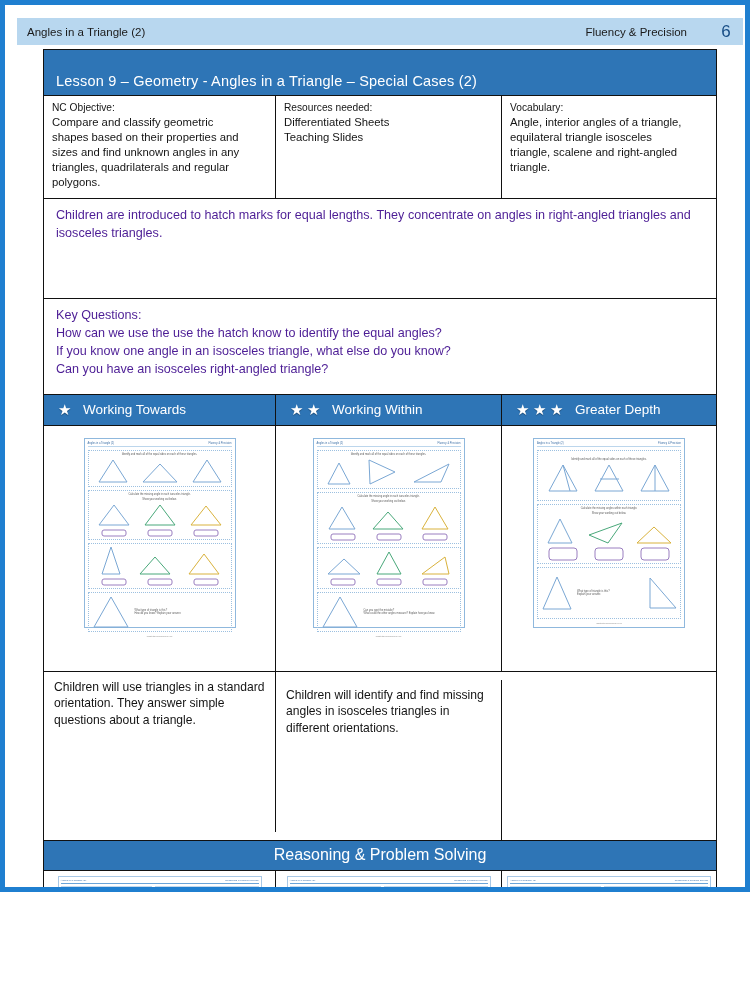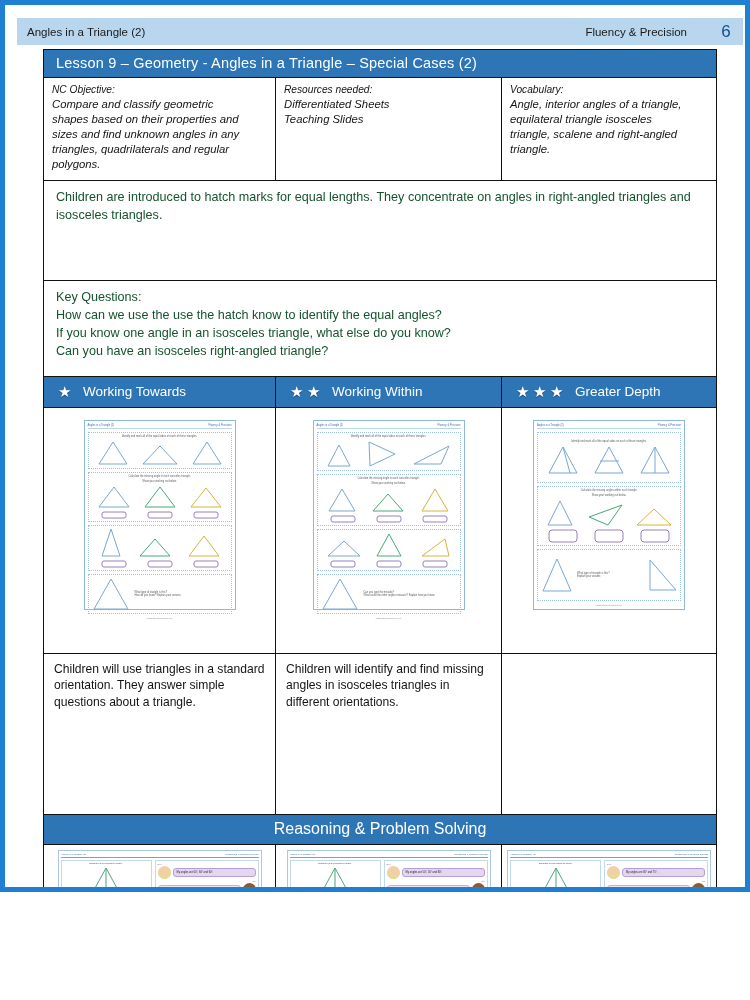--- a/index.html
+++ b/index.html
@@ -38,47 +38,46 @@
     width: 674px; height: 910px;
     border: 1.4px solid #111;
     display: flex; flex-direction: column;
   }
 
   
   .lesson-bar {
     background: #2e75b6;
     color: #ffffff;
     font-size: 14.5px;
-    padding: 5px 0 6px 12px;
+    padding: 23px 0 6px 12px;
     border-bottom: 1.4px solid #111;
     letter-spacing: .2px;
   }
 
   
   .info-row { display: flex; border-bottom: 1.4px solid #111; }
   .info-cell {
     padding: 5px 24px 8px 8px;
     font-size: 11.3px;
     line-height: 1.32;
     color: #141414;
     min-height: 88px;
-    font-style: italic;
   }
   .info-cell.c1 { width: 232px; border-right: 1.2px solid #111; }
   .info-cell.c2 { width: 226px; border-right: 1.2px solid #111; }
   .info-cell.c3 { flex: 1; }
   .info-label { font-size: 10.2px; display: block; margin-bottom: 1px; }
   .info-line { display: block; }
 
   
   .block {
     padding: 8px 10px 8px 12px;
     font-size: 12.6px;
     line-height: 1.42;
-    color: #14532d;
+    color: #4c1d95;
     border-bottom: 1.4px solid #111;
   }
   .block.overview { min-height: 100px; }
   .block.keyq { min-height: 96px; }
   .block p { margin: 0; }
 
   
   .diff-head { display: flex; border-bottom: 1.4px solid #111; }
   .diff-head-cell {
     background: #2e75b6;
@@ -136,21 +135,21 @@
   
   .desc-row { display: flex; border-bottom: 1.4px solid #111; }
   .desc-cell {
     padding: 7px 8px 9px 10px;
     font-size: 12.1px;
     line-height: 1.36;
     color: #141414;
     height: 160px;
   }
   .desc-cell.e1 { width: 232px; border-right: 1.2px solid #111; }
-  .desc-cell.e2 { width: 226px; border-right: 1.2px solid #111; }
+  .desc-cell.e2 { width: 226px; border-right: 1.2px solid #111; margin-top: 8px; }
   .desc-cell.e3 { flex: 1; }
 
   
   .reason-bar {
     background: #2e75b6;
     color: #ffffff;
     text-align: center;
     font-size: 16px;
     padding: 5px 0 6px 0;
     border-bottom: 1.4px solid #111;

